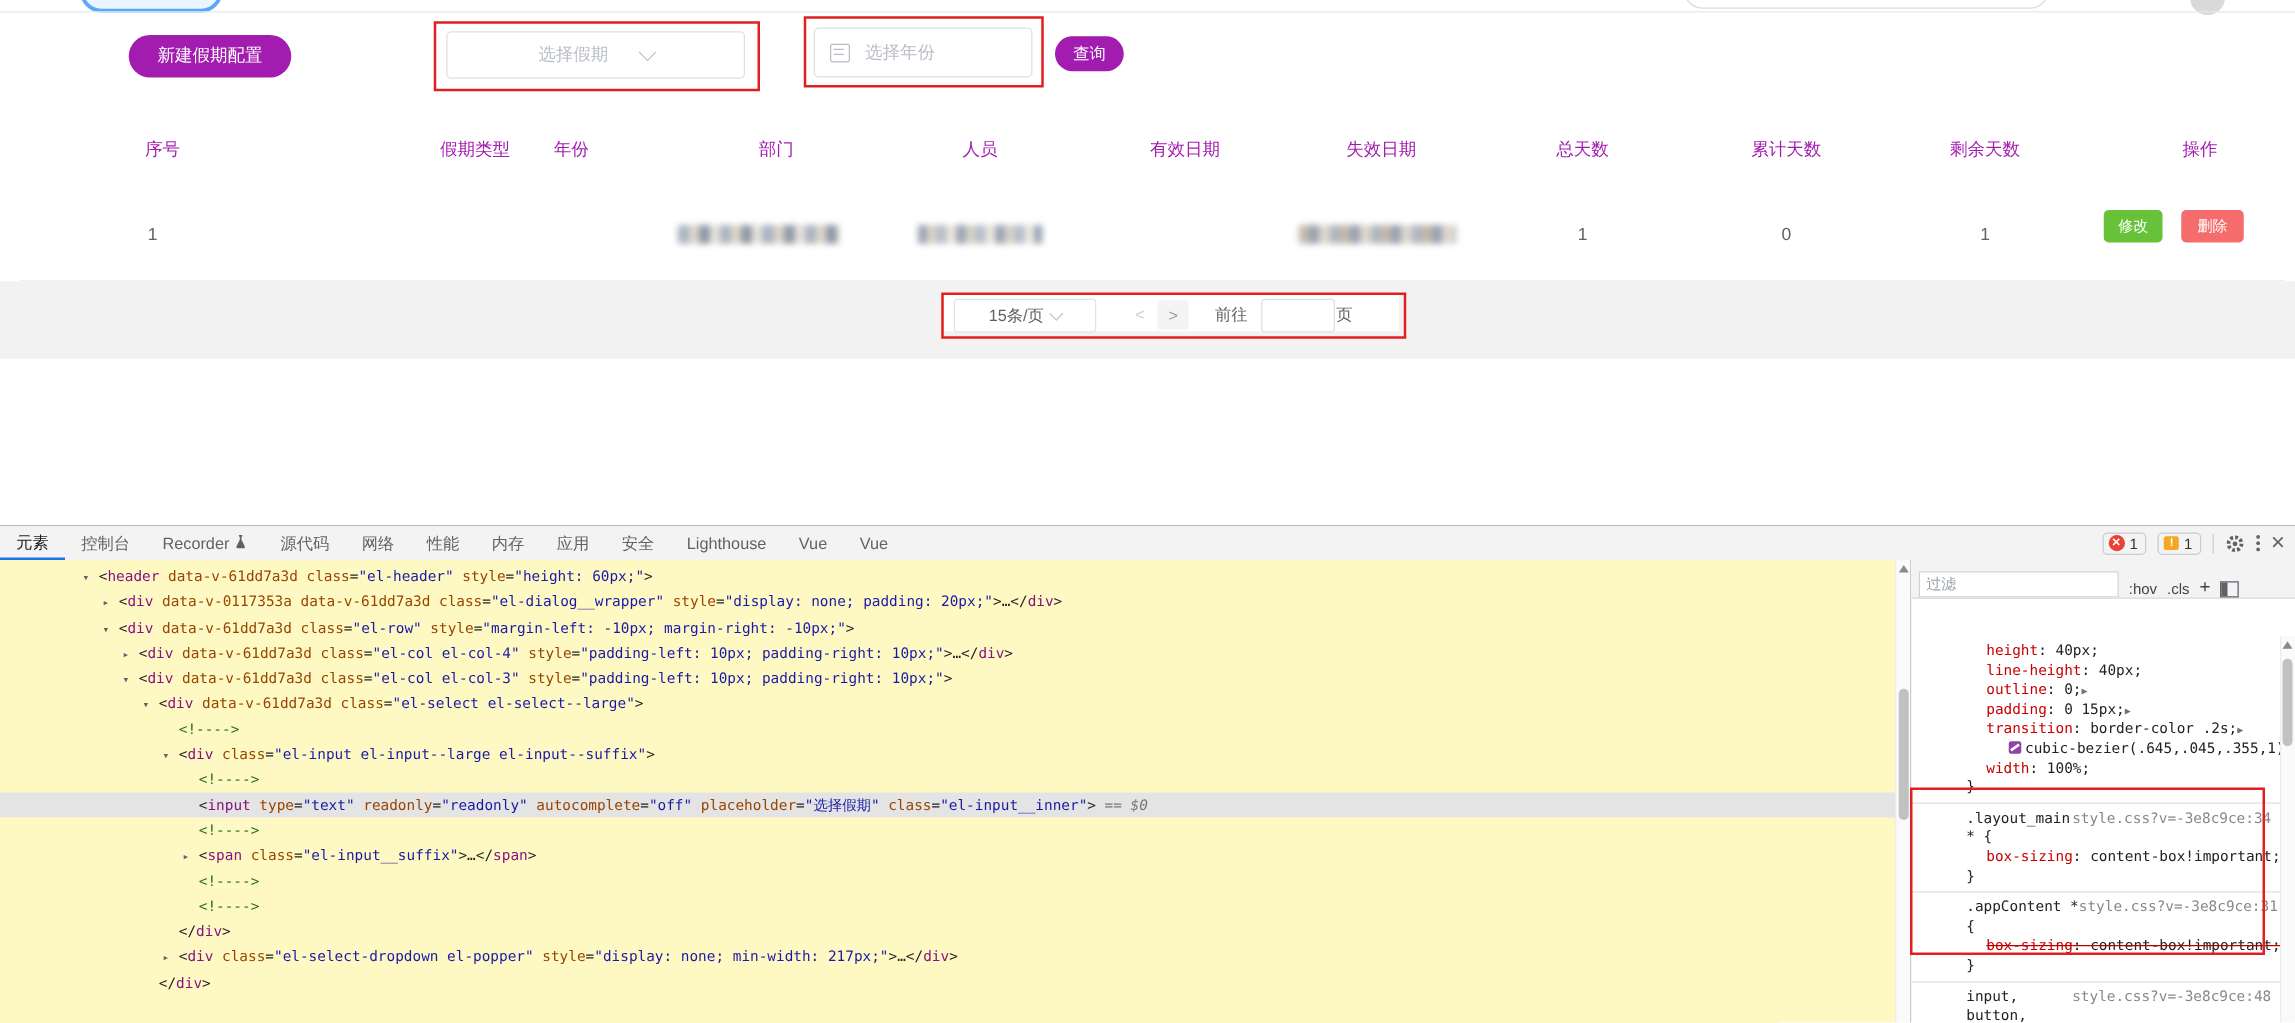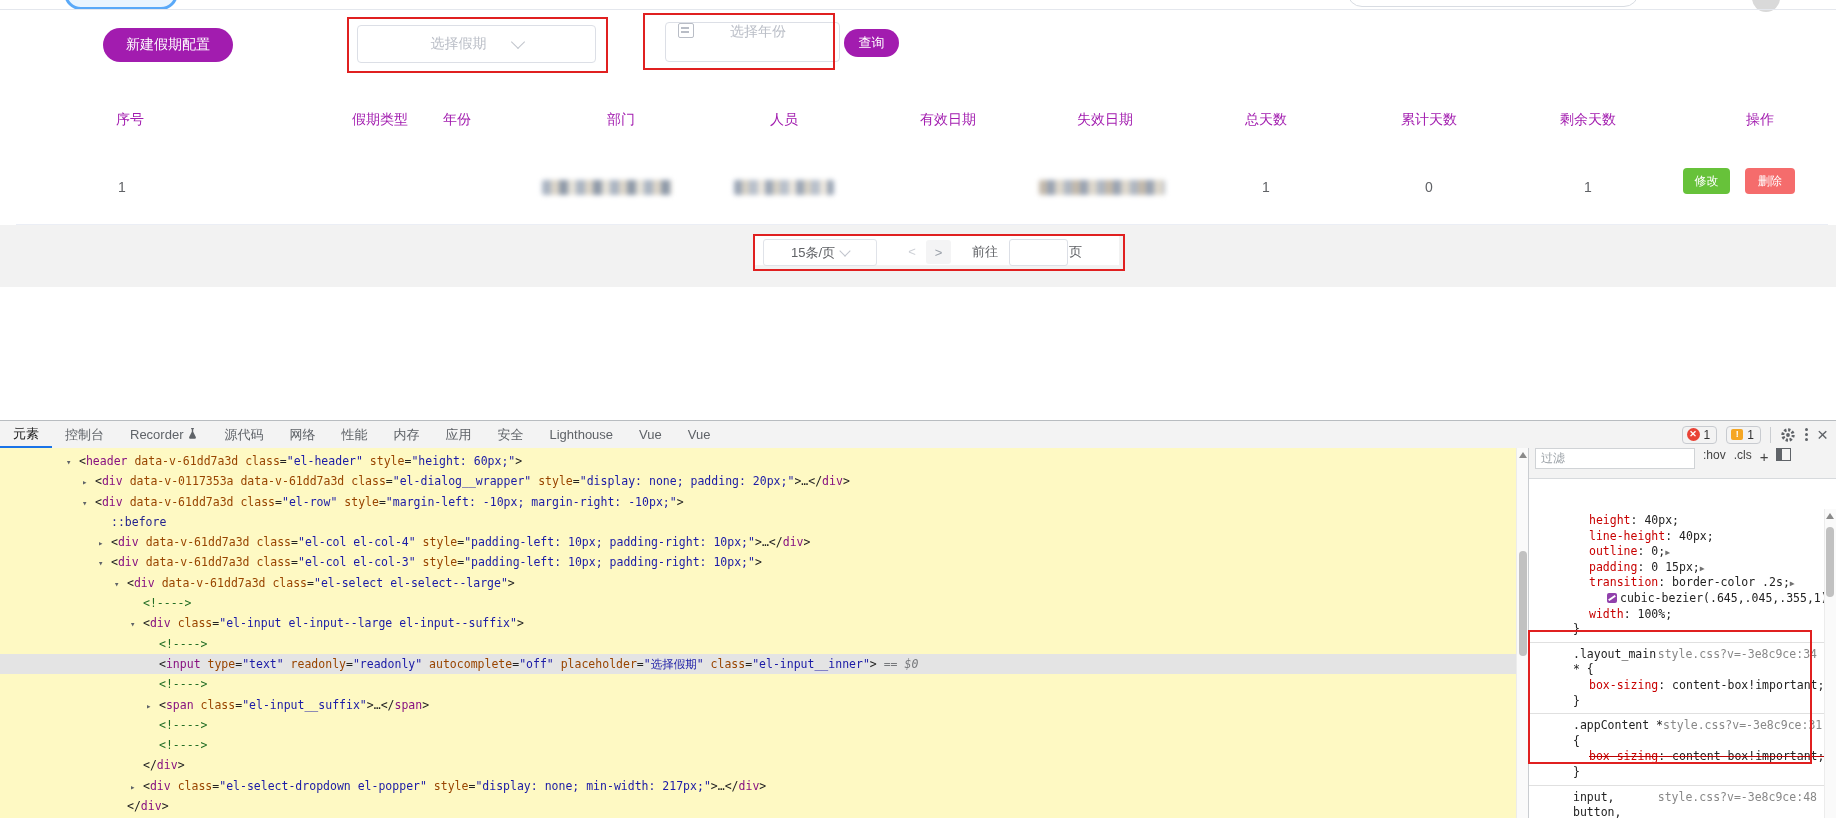--- a/index.html
+++ b/index.html
@@ -19,22 +19,22 @@
 
   .red-box{border:2px solid #e02020;background:transparent;pointer-events:none;}
   .rb1{left:347px;top:17px;width:257px;height:52px;}
   .rb2{left:643px;top:13px;width:188px;height:53px;}
   .rb3{left:753px;top:234px;width:368px;height:33px;}
   .rb4{left:1528px;top:630px;width:280px;height:130px;}
 
   .sel-box{left:357px;top:25px;width:237px;height:36px;background:#fff;border:1px solid #dcdfe6;border-radius:4px;
            display:flex;align-items:center;justify-content:center;gap:26px;font-size:14px;color:#b9bdc6;}
   .chev{width:9px;height:9px;border-right:1.6px solid #c0c4cc;border-bottom:1.6px solid #c0c4cc;transform:rotate(45deg);margin-top:-4px;}
-  .date-box{left:665px;top:22px;width:173px;height:38px;background:#fff;border:1px solid #dcdfe6;border-radius:4px;
-            display:flex;font-size:14px;color:#b9bdc6;gap:24px;}
+  .date-box{left:651px;top:22px;width:173px;height:38px;background:#fff;border:1px solid #dcdfe6;border-radius:4px;
+            display:flex;align-items:center;font-size:14px;color:#b9bdc6;}
   .cal-icon{width:14px;height:13px;border:1.5px solid #b9bdc6;border-radius:2px;margin:0 12px 0 12px;position:relative;}
   .cal-icon:before{content:"";position:absolute;left:2px;top:3px;width:8px;height:1.5px;background:#b9bdc6;}
   .cal-icon:after{content:"";position:absolute;left:2px;top:7px;width:8px;height:1.5px;background:#b9bdc6;}
 
   
   .tbl-header{left:16px;top:88px;width:1812px;height:63px;background:#fff;border-bottom:1px solid #ebeef5;}
   .th{position:absolute;top:0;height:63px;line-height:63px;transform:translateX(-50%);font-size:14px;color:#a21caf;font-weight:400;white-space:nowrap;}
   .tbl-row{left:16px;top:151px;width:1812px;height:73px;background:#fff;border-bottom:1px solid #ebeef5;}
   .td{position:absolute;top:0;height:73px;line-height:73px;transform:translateX(-50%);font-size:14px;color:#606266;}
   .blob{position:absolute;top:29px;height:15px;transform:translateX(-50%);border-radius:2px;filter:blur(2.5px);}
@@ -82,21 +82,21 @@
 
   .dt-scroll{position:absolute;left:1516px;top:27px;width:12px;height:371px;background:#fafafa;border-left:1px solid #ececec;}
   .scroll-up{position:absolute;left:2px;top:4px;width:0;height:0;border-left:4px solid transparent;border-right:4px solid transparent;border-bottom:6px solid #8a8a8a;}
   .scroll-thumb{position:absolute;left:2px;width:8px;border-radius:4px;background:#c1c1c1;}
 
   .dt-right{position:absolute;left:1528px;top:27px;width:308px;height:371px;background:#fff;border-left:1px solid #cacdd1;box-sizing:border-box;}
   .sp-tabs{height:30px;background:#f3f3f3;border-bottom:1px solid #cacdd1;display:flex;align-items:stretch;padding-left:6px;}
   .sp-tab{padding:0 8px;font-size:12.5px;color:#5f6368;display:flex;align-items:center;white-space:nowrap;}
   .sp-tab.active{color:#1a1a1a;border-bottom:2px solid #1a73e8;}
   .sp-more{margin-left:2px;}
-  .sp-filter{height:30px;background:#f3f3f3;border-bottom:1px solid #d7dadd;display:flex;align-items:flex-start;gap:8px;padding:0 6px;}
+  .sp-filter{height:30px;background:#f3f3f3;border-bottom:1px solid #d7dadd;display:flex;align-items:flex-end;gap:8px;padding:0 6px;}
   .filter-input{width:148px;height:19px;background:#fff;border:1px solid #d0d3d6;font-size:12px;color:#9aa0a6;padding:0 5px;display:flex;align-items:center;}
   .sp-tog{font-size:12px;color:#444;}
   .plus{font-size:15px;color:#444;}
   .panel-ic{width:13px;height:11px;border:1px solid #5f6368;position:relative;}
   .panel-ic:before{content:"";position:absolute;left:0;top:0;width:5px;height:100%;background:#5f6368;}
 
   .sp-content{position:absolute;left:0;top:61px;width:296px;height:310px;overflow:hidden;
               font-family:"DejaVu Sans Mono","Liberation Mono",monospace;font-size:11.5px;color:#222;}
   .css-block{padding:4px 8px 4px 8px;border-top:1px solid #e0e0e0;}
   .css-block:first-child{border-top:none;}
@@ -245,21 +245,20 @@
           <i></i>
         </span>
       <span class="close-x">×</span>
     </div>
   </div>
 
   <div class="dt-elements" id="dom-tree">
       <div class="dom-line" style="padding-left: 66px;"><span class="tw">▾</span><span class="tk-p">&lt;</span><span class="tk-t">header</span><span class="tk-a"> data-v-61dd7a3d</span><span class="tk-a"> class</span><span class="tk-p">=</span><span class="tk-v">"el-header"</span><span class="tk-a"> style</span><span class="tk-p">=</span><span class="tk-v">"height: 60px;"</span><span class="tk-p">&gt;</span></div>
       <div class="dom-line" style="padding-left: 82px;"><span class="tw">▸</span><span class="tk-p">&lt;</span><span class="tk-t">div</span><span class="tk-a"> data-v-0117353a</span><span class="tk-a"> data-v-61dd7a3d</span><span class="tk-a"> class</span><span class="tk-p">=</span><span class="tk-v">"el-dialog__wrapper"</span><span class="tk-a"> style</span><span class="tk-p">=</span><span class="tk-v">"display: none; padding: 20px;"</span><span class="tk-p">&gt;</span><span class="tk-e">…</span><span class="tk-p">&lt;/</span><span class="tk-t">div</span><span class="tk-p">&gt;</span></div>
       <div class="dom-line" style="padding-left: 82px;"><span class="tw">▾</span><span class="tk-p">&lt;</span><span class="tk-t">div</span><span class="tk-a"> data-v-61dd7a3d</span><span class="tk-a"> class</span><span class="tk-p">=</span><span class="tk-v">"el-row"</span><span class="tk-a"> style</span><span class="tk-p">=</span><span class="tk-v">"margin-left: -10px; margin-right: -10px;"</span><span class="tk-p">&gt;</span></div>
-      <div class="dom-line" style="padding-left: 98px;"><span class="tw"></span><span class="tk-s">::before</span></div>
       <div class="dom-line" style="padding-left: 98px;"><span class="tw">▸</span><span class="tk-p">&lt;</span><span class="tk-t">div</span><span class="tk-a"> data-v-61dd7a3d</span><span class="tk-a"> class</span><span class="tk-p">=</span><span class="tk-v">"el-col el-col-4"</span><span class="tk-a"> style</span><span class="tk-p">=</span><span class="tk-v">"padding-left: 10px; padding-right: 10px;"</span><span class="tk-p">&gt;</span><span class="tk-e">…</span><span class="tk-p">&lt;/</span><span class="tk-t">div</span><span class="tk-p">&gt;</span></div>
       <div class="dom-line" style="padding-left: 98px;"><span class="tw">▾</span><span class="tk-p">&lt;</span><span class="tk-t">div</span><span class="tk-a"> data-v-61dd7a3d</span><span class="tk-a"> class</span><span class="tk-p">=</span><span class="tk-v">"el-col el-col-3"</span><span class="tk-a"> style</span><span class="tk-p">=</span><span class="tk-v">"padding-left: 10px; padding-right: 10px;"</span><span class="tk-p">&gt;</span></div>
       <div class="dom-line" style="padding-left: 114px;"><span class="tw">▾</span><span class="tk-p">&lt;</span><span class="tk-t">div</span><span class="tk-a"> data-v-61dd7a3d</span><span class="tk-a"> class</span><span class="tk-p">=</span><span class="tk-v">"el-select el-select--large"</span><span class="tk-p">&gt;</span></div>
       <div class="dom-line" style="padding-left: 130px;"><span class="tw"></span><span class="tk-c">&lt;!----&gt;</span></div>
       <div class="dom-line" style="padding-left: 130px;"><span class="tw">▾</span><span class="tk-p">&lt;</span><span class="tk-t">div</span><span class="tk-a"> class</span><span class="tk-p">=</span><span class="tk-v">"el-input el-input--large el-input--suffix"</span><span class="tk-p">&gt;</span></div>
       <div class="dom-line" style="padding-left: 146px;"><span class="tw"></span><span class="tk-c">&lt;!----&gt;</span></div>
       <div class="dom-line selected" style="padding-left: 146px;"><span class="tw"></span><span class="tk-p">&lt;</span><span class="tk-t">input</span><span class="tk-a"> type</span><span class="tk-p">=</span><span class="tk-v">"text"</span><span class="tk-a"> readonly</span><span class="tk-p">=</span><span class="tk-v">"readonly"</span><span class="tk-a"> autocomplete</span><span class="tk-p">=</span><span class="tk-v">"off"</span><span class="tk-a"> placeholder</span><span class="tk-p">=</span><span class="tk-v">"选择假期"</span><span class="tk-a"> class</span><span class="tk-p">=</span><span class="tk-v">"el-input__inner"</span><span class="tk-p">&gt;</span><span class="tk-g"> == $0</span></div>
       <div class="dom-line" style="padding-left: 146px;"><span class="tw"></span><span class="tk-c">&lt;!----&gt;</span></div>
       <div class="dom-line" style="padding-left: 146px;"><span class="tw">▸</span><span class="tk-p">&lt;</span><span class="tk-t">span</span><span class="tk-a"> class</span><span class="tk-p">=</span><span class="tk-v">"el-input__suffix"</span><span class="tk-p">&gt;</span><span class="tk-e">…</span><span class="tk-p">&lt;/</span><span class="tk-t">span</span><span class="tk-p">&gt;</span></div>
       <div class="dom-line" style="padding-left: 146px;"><span class="tw"></span><span class="tk-c">&lt;!----&gt;</span></div>

